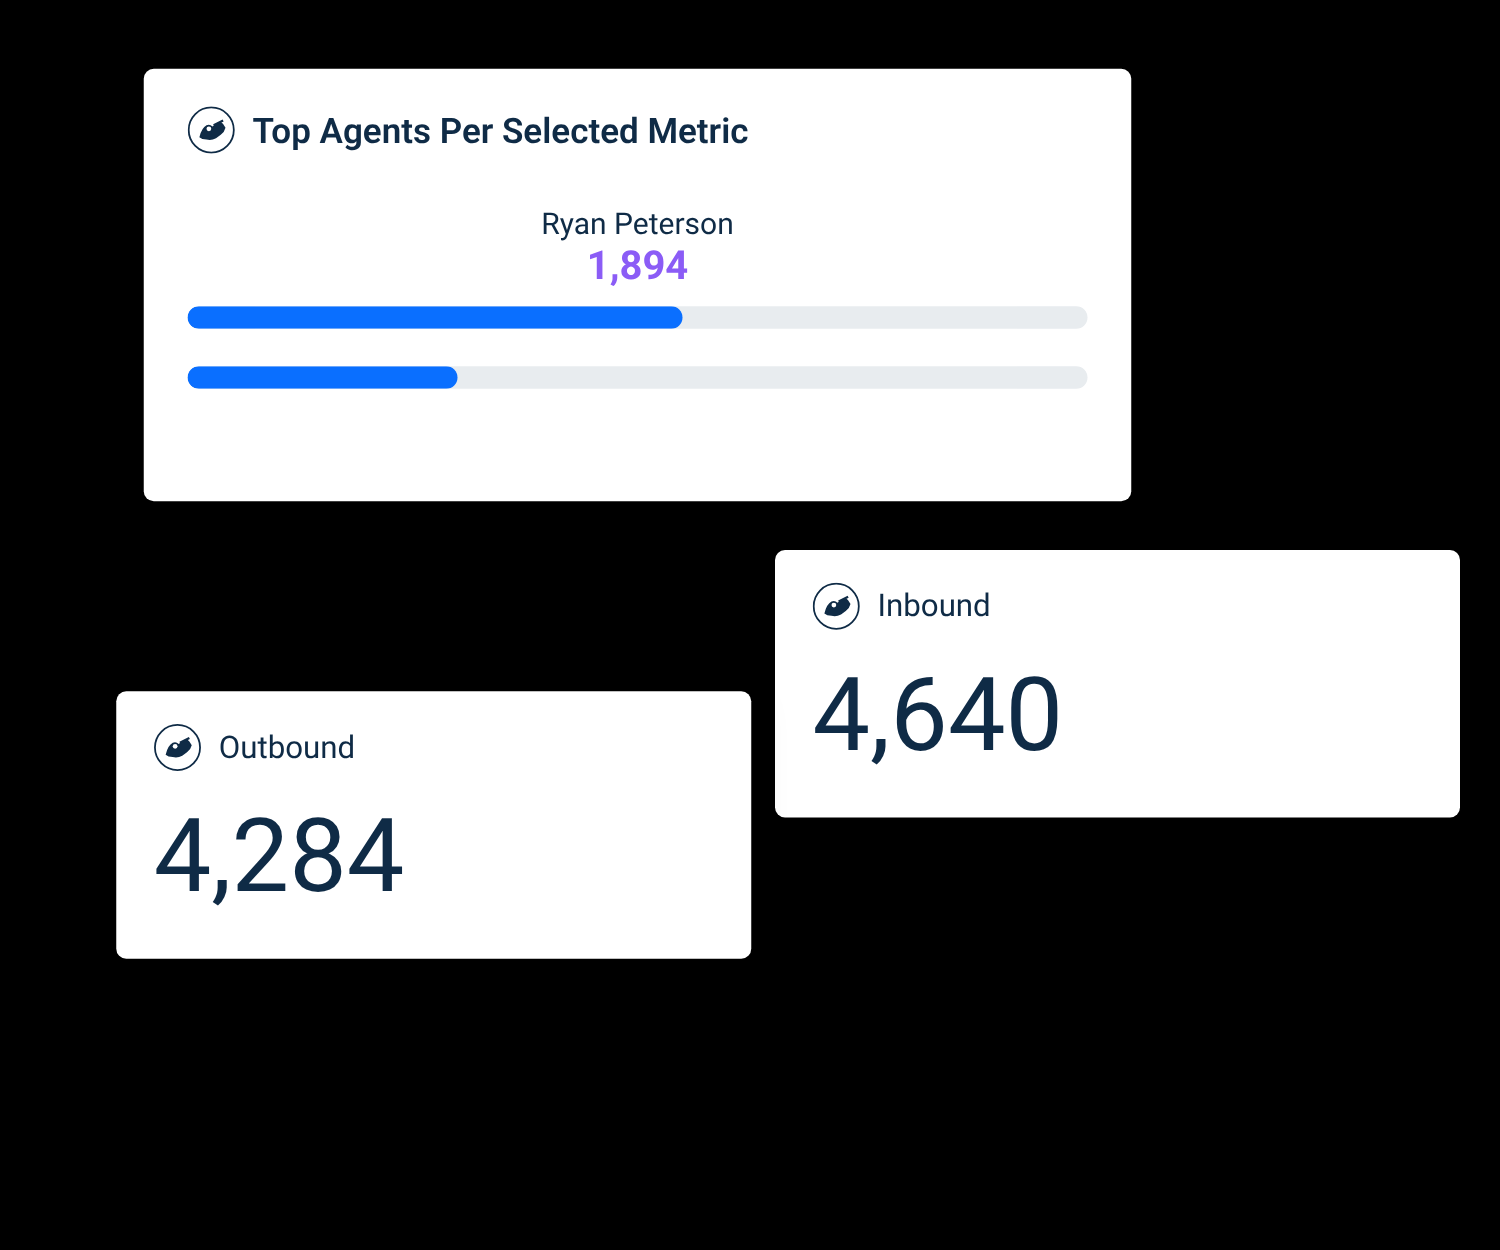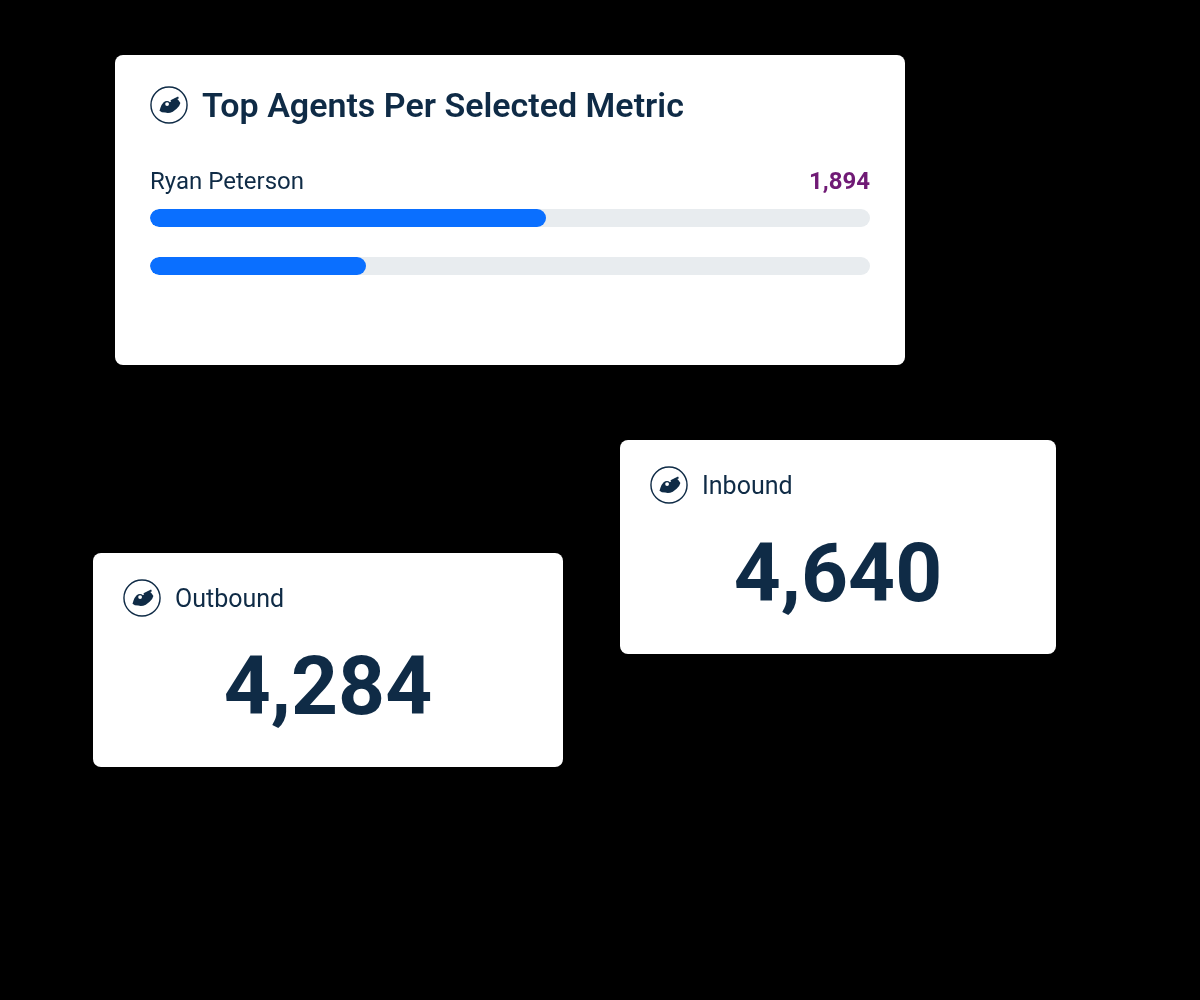--- a/index.html
+++ b/index.html
@@ -40,46 +40,47 @@
       height: 38px;
       flex-shrink: 0;
     }
     
     .logo-icon svg {
       width: 100%;
       height: 100%;
     }
     
     .card-title {
-      font-size: 34px;
+      font-size: 28px;
       font-weight: 600;
       color: #0f2b46;
     }
     
     .agent-row {
       margin-bottom: 30px;
     }
     
     .agent-info {
       display: flex;
       justify-content: space-between;
       align-items: center;
       margin-bottom: 14px;
+      flex-direction: column;
     }
     
     .agent-name {
       font-size: 24px;
       font-weight: 400;
       color: #0f2b46;
     }
     
     .agent-value {
-      font-size: 24px;
+      font-size: 32px;
       font-weight: 700;
-      color: #701a75;
+      color: #8b5cf6;
     }
     
     .progress-track {
       width: 100%;
       height: 18px;
       background: #e8ecef;
       border-radius: 9px;
       overflow: hidden;
     }
     
@@ -93,47 +94,46 @@
       position: absolute;
       background: #ffffff;
       border-radius: 8px;
       padding: 26px 30px 36px 30px;
       box-shadow: 0 8px 30px rgba(0,0,0,0.15);
     }
     
     .outbound-card {
       left: 93px;
       top: 553px;
-      width: 470px;
+      width: 508px;
     }
     
     .inbound-card {
       left: 620px;
       top: 440px;
-      width: 436px;
+      width: 548px;
     }
     
     .stat-header {
       display: flex;
       align-items: center;
       gap: 14px;
       margin-bottom: 24px;
     }
     
     .stat-label {
       font-size: 25px;
       font-weight: 400;
       color: #0f2b46;
     }
     
     .stat-value {
       font-size: 82px;
-      font-weight: 700;
+      font-weight: 400;
       color: #0f2b46;
-      text-align: center;
       line-height: 1.1;
     }
   </style>
 </head>
 <body>
 
 <div class="top-card">
   <div class="card-header">
     <span class="logo-icon">
       <svg viewBox="0 0 40 40" fill="none">

